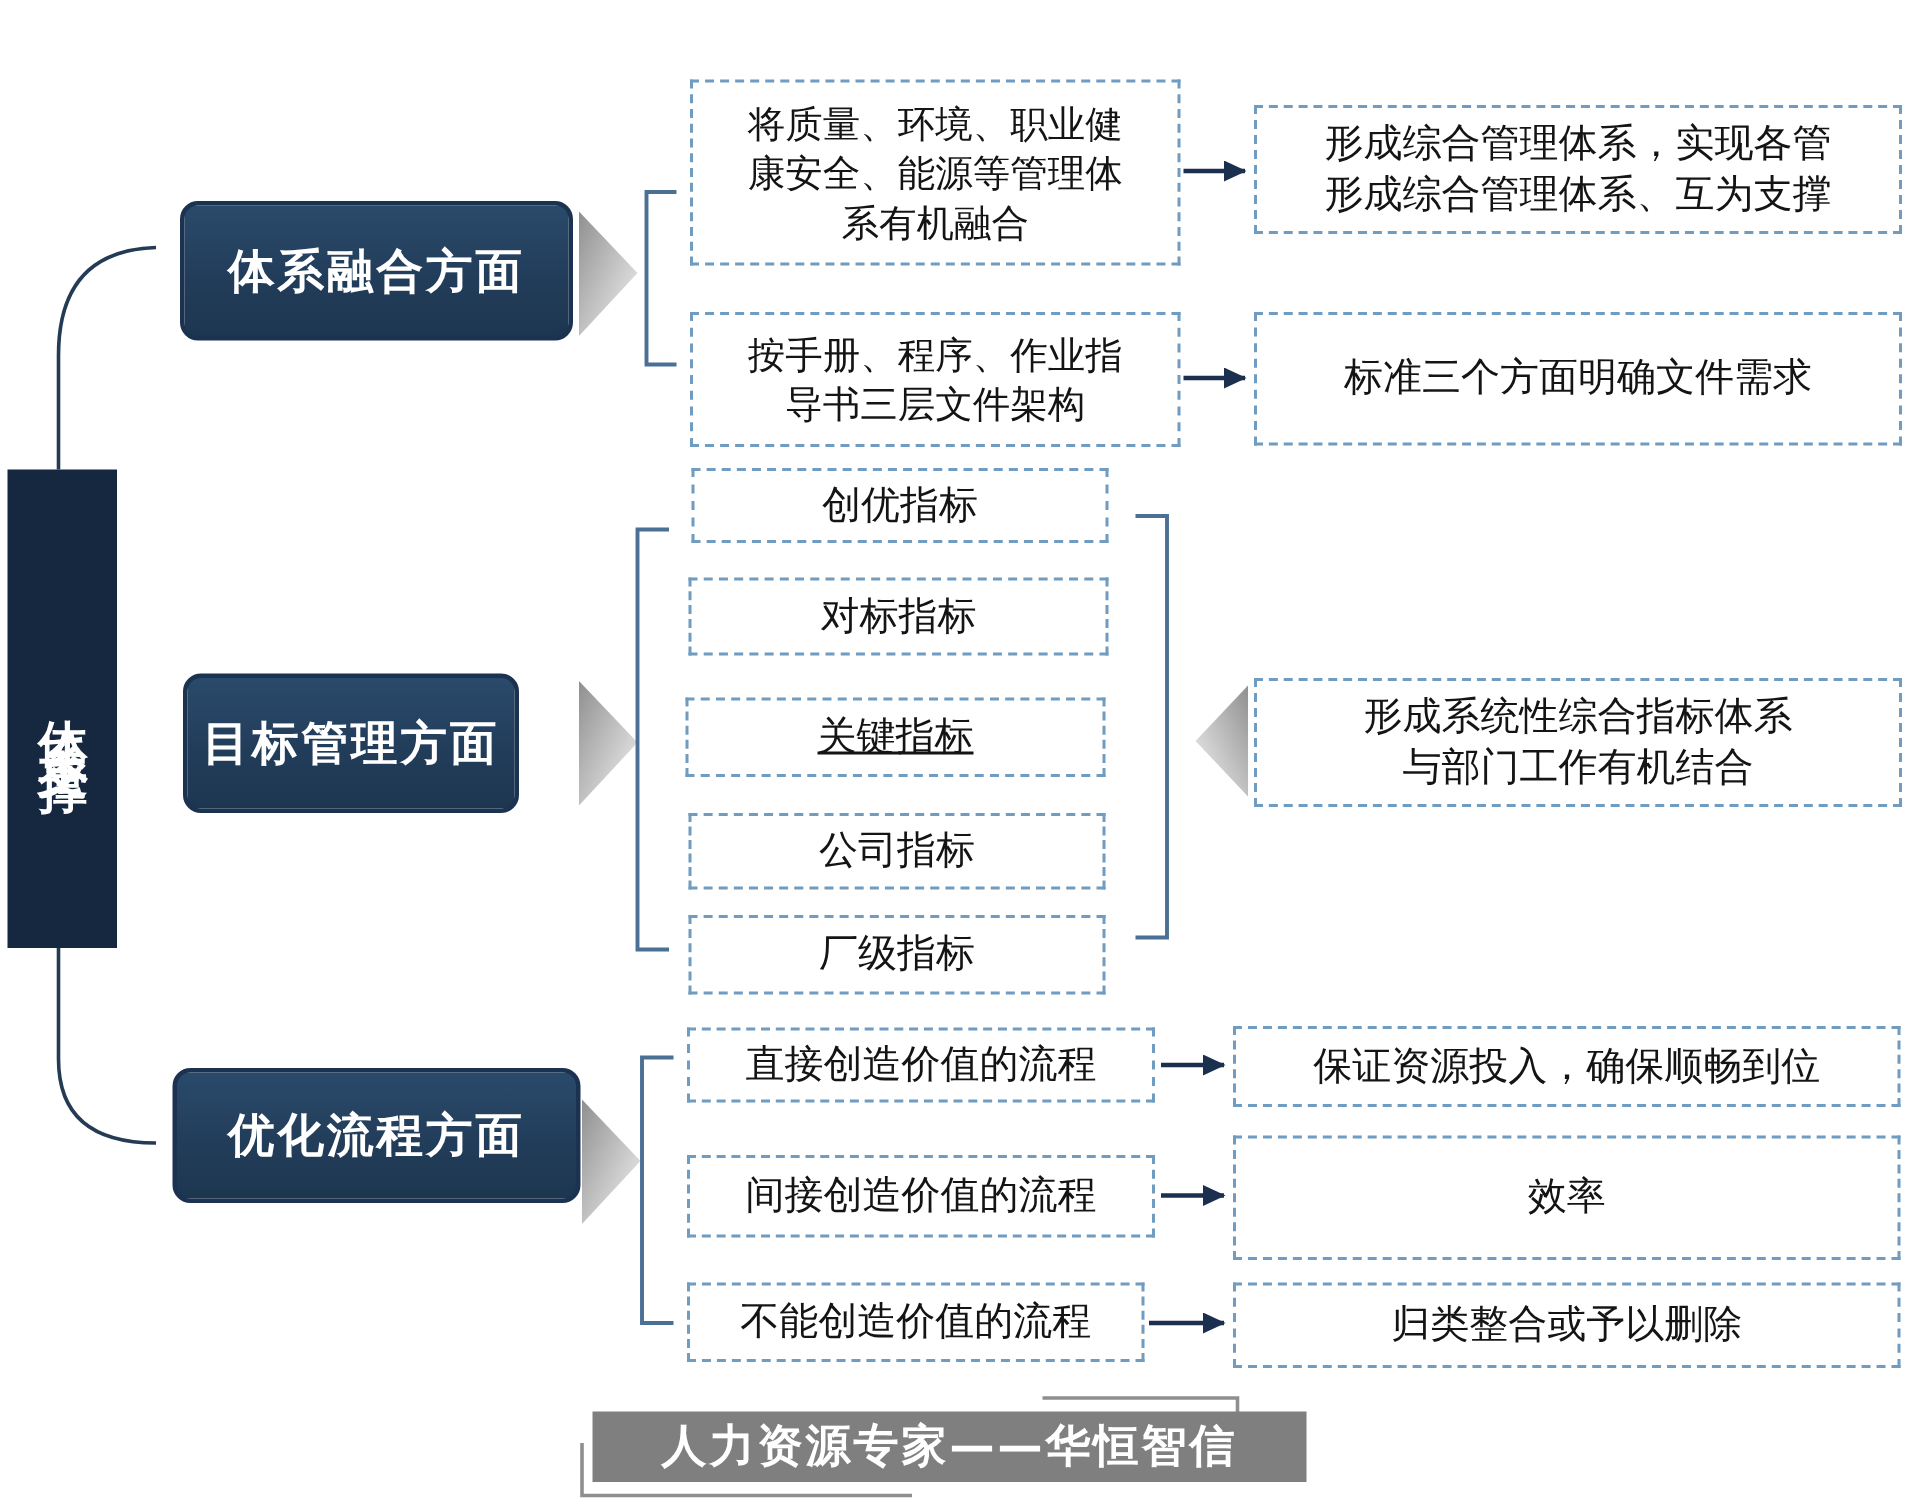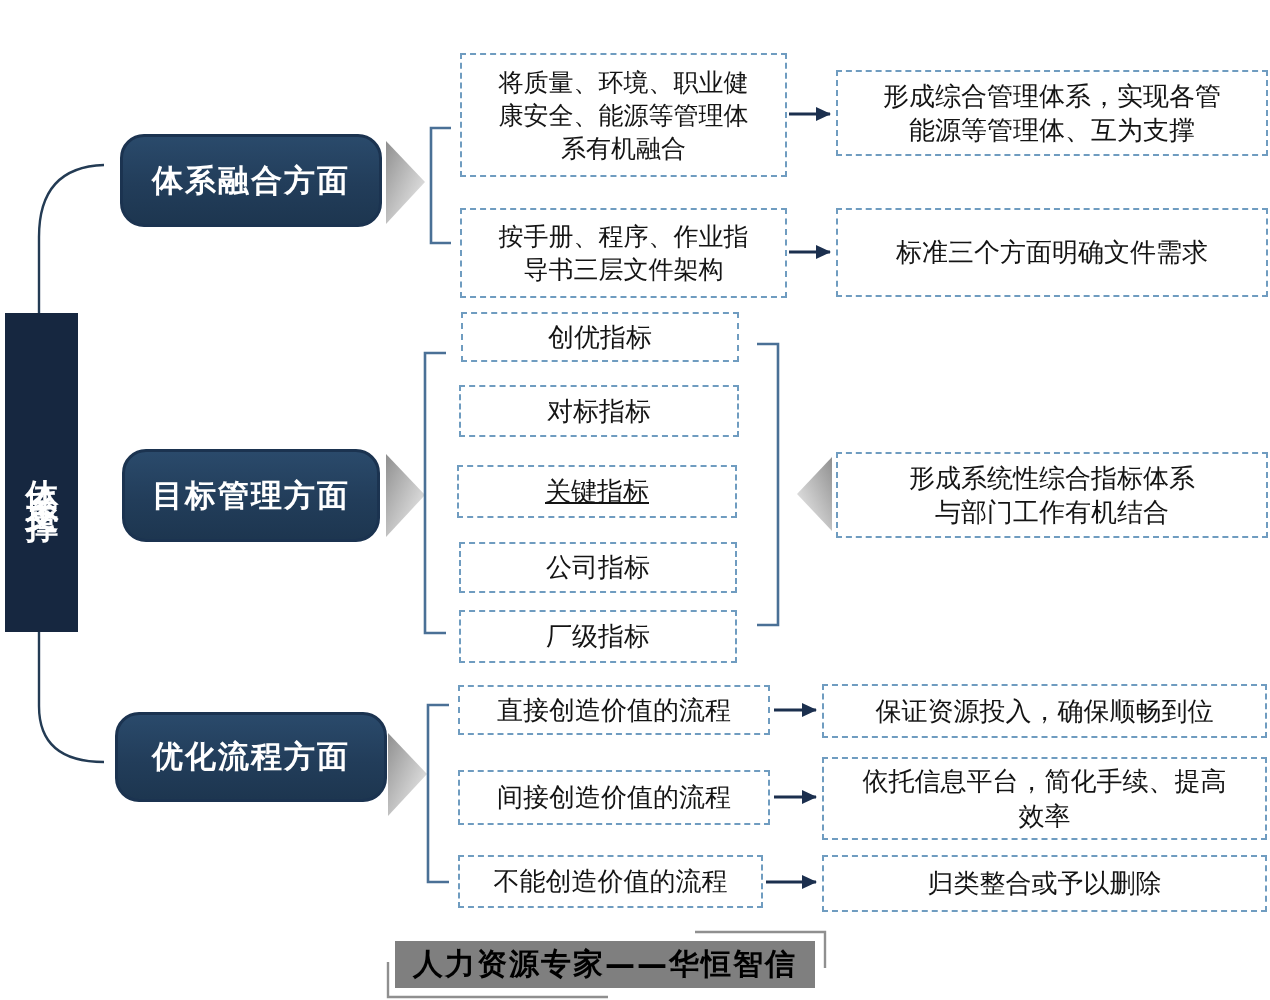--- a/index.html
+++ b/index.html
@@ -10,39 +10,39 @@
   .layer{position:absolute;left:0;top:0;width:1270px;height:1000px;}
   
   .side-bar{
     position:absolute;left:5px;top:313px;width:73px;height:319px;
     background:#162740;color:#ffffff;display:flex;align-items:center;justify-content:center;
     writing-mode:vertical-rl;text-orientation:upright;
     font-size:33px;font-weight:bold;letter-spacing:10px;
   }
   
   .header-pill{
-    position:absolute;border-radius:24px;
+    position:absolute;border-radius:12px;
     background:linear-gradient(180deg,#2a4a6b 0%,#223d5a 55%,#1d3650 100%);
     border:3px solid #1b3350;
     display:flex;align-items:center;justify-content:center;
     color:#ffffff;font-size:31px;font-weight:bold;letter-spacing:2px;
     box-sizing:border-box;
   }
   
   .dashed-box{
     position:absolute;border:2px dashed #6f9cc0;background:#ffffff;
     display:flex;flex-direction:column;align-items:center;justify-content:center;
     text-align:center;color:#141414;box-sizing:border-box;
     font-size:26px;line-height:1.32;font-weight:500;
   }
   .dashed-box .ln{white-space:nowrap;}
   
   .footer-banner{
-    position:absolute;left:395px;top:941px;width:420px;height:47px;
-    background:#7f7f7f;color:#000000;display:flex;align-items:center;justify-content:center;
+    position:absolute;left:395px;top:941px;width:476px;height:47px;
+    background:#7f7f7f;color:#ffffff;display:flex;align-items:center;justify-content:center;
     font-size:30px;font-weight:bold;letter-spacing:2px;
   }
 </style>
 </head>
 <body>
 
 <div class="canvas">
 
   <svg class="layer" viewBox="0 0 1270 1000" xmlns="http://www.w3.org/2000/svg">
     <defs>
@@ -81,35 +81,35 @@
     <line x1="774" y1="797" x2="816" y2="797" stroke="#1b2f4e" stroke-width="3" marker-end="url(#ah)"></line>
     <line x1="766" y1="882" x2="816" y2="882" stroke="#1b2f4e" stroke-width="3" marker-end="url(#ah)"></line>
 
     <polyline points="695,932 825,932 825,968" fill="none" stroke="#8f8f8f" stroke-width="2.4"></polyline>
     <polyline points="388,962 388,997 608,997" fill="none" stroke="#8f8f8f" stroke-width="2.4"></polyline>
   </svg>
 
   <div class="side-bar">体系支撑</div>
 
   <div class="header-pill" style="left:120px;top:134px;width:262px;height:93px;">体系融合方面</div>
-  <div class="header-pill" style="left:122px;top:449px;width:258px;height:93px;">目标管理方面</div>
+  <div class="header-pill" style="left:122px;top:449px;width:224px;height:93px;">目标管理方面</div>
   <div class="header-pill" style="left:115px;top:712px;width:272px;height:90px;">优化流程方面</div>
 
   <div class="dashed-box" style="left:460px;top:53px;width:327px;height:124px;font-size:25px;">
     <div class="ln">将质量、环境、职业健</div>
     <div class="ln">康安全、能源等管理体</div>
     <div class="ln">系有机融合</div>
   </div>
   <div class="dashed-box" style="left:460px;top:208px;width:327px;height:90px;font-size:25px;">
     <div class="ln">按手册、程序、作业指</div>
     <div class="ln">导书三层文件架构</div>
   </div>
   <div class="dashed-box" style="left:836px;top:70px;width:432px;height:86px;font-size:26px;">
     <div class="ln">形成综合管理体系，实现各管</div>
-    <div class="ln">能源等管理体、互为支撑</div>
+    <div class="ln">形成综合管理体系、互为支撑</div>
   </div>
   <div class="dashed-box" style="left:836px;top:208px;width:432px;height:89px;font-size:26px;">
     <div class="ln">标准三个方面明确文件需求</div>
   </div>
 
   <div class="dashed-box" style="left:461px;top:312px;width:278px;height:50px;font-size:26px;">创优指标</div>
   <div class="dashed-box" style="left:459px;top:385px;width:280px;height:52px;font-size:26px;">对标指标</div>
   <div class="dashed-box" style="left:457px;top:465px;width:280px;height:53px;font-size:26px;text-decoration:underline;">关键指标</div>
   <div class="dashed-box" style="left:459px;top:542px;width:278px;height:51px;font-size:26px;">公司指标</div>
   <div class="dashed-box" style="left:459px;top:610px;width:278px;height:53px;font-size:26px;">厂级指标</div>
@@ -120,21 +120,20 @@
   </div>
 
   <div class="dashed-box" style="left:458px;top:685px;width:312px;height:50px;font-size:26px;">直接创造价值的流程</div>
   <div class="dashed-box" style="left:458px;top:770px;width:312px;height:55px;font-size:26px;">间接创造价值的流程</div>
   <div class="dashed-box" style="left:458px;top:855px;width:305px;height:53px;font-size:26px;">不能创造价值的流程</div>
 
   <div class="dashed-box" style="left:822px;top:684px;width:445px;height:54px;font-size:26px;">
     <div class="ln">保证资源投入，确保顺畅到位</div>
   </div>
   <div class="dashed-box" style="left:822px;top:757px;width:445px;height:83px;font-size:26px;">
-    <div class="ln">依托信息平台，简化手续、提高</div>
     <div class="ln">效率</div>
   </div>
   <div class="dashed-box" style="left:822px;top:855px;width:445px;height:57px;font-size:26px;">
     <div class="ln">归类整合或予以删除</div>
   </div>
 
   <div class="footer-banner">人力资源专家——华恒智信</div>
 
 </div>
 

